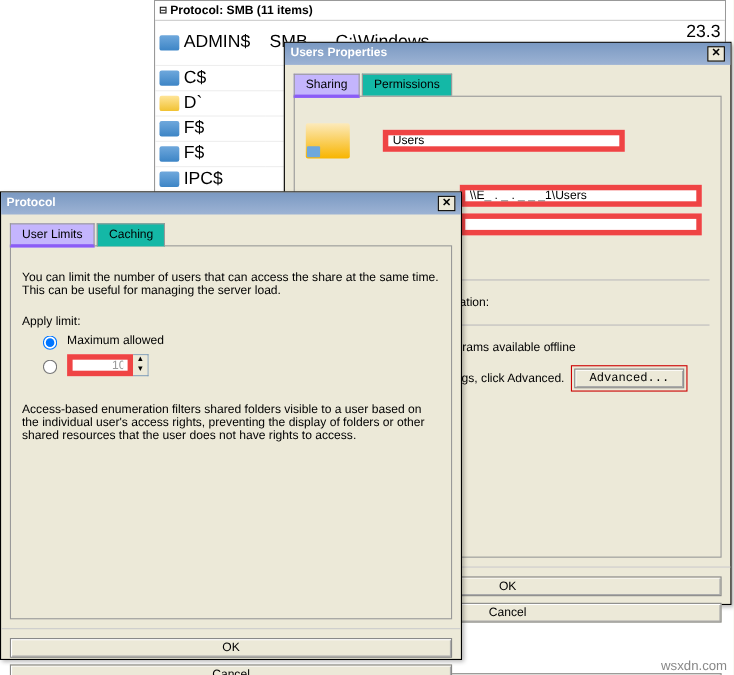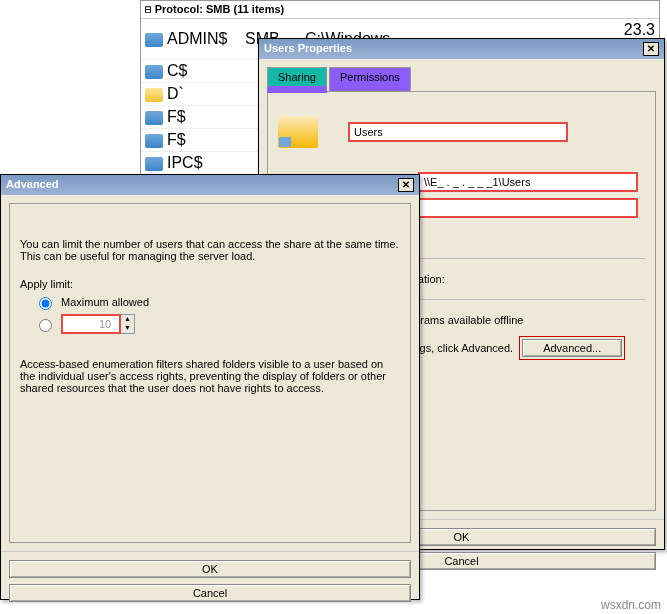--- a/index.html
+++ b/index.html
@@ -79,41 +79,41 @@
     position: relative;
   }
   .tabs {
     display: flex;
     margin-bottom: -1px;
   }
   .tab {
     padding: 3px 10px;
     border: 1px solid #999;
     border-bottom: none;
-    background: #8b5cf6;
+    background: #14b8a6;
     font-size: 11px;
     margin-right: 2px;
     cursor: pointer;
     position: relative;
   }
   .tab.active {
-    background: #14b8a6;
+    background: #c4b5fd;
     z-index: 2;
-    border-bottom: 7px solid #8b5cf6;
+    border-bottom: 3px solid #8b5cf6;
     margin-bottom: -1px;
   }
   .tab-panel {
     border: 1px solid #999;
     background: #ece9d8;
     padding: 10px;
     min-height: 100px;
   }
   .input-text {
     background: #fff;
-    border: 2px solid #ef4444;
+    border: 5px solid #ef4444;
     padding: 2px 4px;
     font-size: 11px;
     height: 20px;
   }
   .btn {
     padding: 2px 8px;
     min-width: 72px;
     font-size: 11px;
     background: #ece9d8;
     border: 1px solid #888;
@@ -256,40 +256,44 @@
       <div style="margin-top:6px;">
         <input class="input-text" style="width: 220px; margin-left: 140px;">
       </div>
       <hr style="margin-top:40px; border:none; border-top:1px solid #bbb;">
       <div style="margin-top:14px; margin-left:130px;">eration:</div>
       <hr style="margin-top:14px; border:none; border-top:1px solid #bbb;">
       <div style="margin-top:14px; margin-left:130px;">ograms available offline</div>
       <div style="margin-top:10px; display:flex; align-items:center;">
         <span style="margin-left:130px;">tings, click Advanced.</span>
         <span class="red-box" style="margin-left:6px; padding:2px;">
-          <button class="btn" style="min-width:100px;">Advanced...</button>
+          <button class="btn" style="min-width:100px;font-family:Liberation Mono, monospace;">Advanced...</button>
         </span>
       </div>
     </div>
   </div>
   <div class="buttons-row">
     <button class="btn">OK</button>
     <button class="btn">Cancel</button>
     <button class="btn disabled">Apply</button>
   </div>
 </div>
 
 <div class="dialog" style="left:0; top:174px; width:420px; height:426px;">
   <div class="titlebar">
-    <span>Advanced</span>
+    <span>Protocol</span>
     <span class="close">✕</span>
   </div>
   <div class="dialog-body">
+    <div class="tabs">
+      <div class="tab active">User Limits</div>
+      <div class="tab">Caching</div>
+    </div>
     <div class="tab-panel" style="height:340px;">
-      <p style="margin:24px 0 16px 0;">You can limit the number of users that can access the share at the same time. This can be useful for managing the server load.</p>
+      <p style="margin:12px 0 16px 0;">You can limit the number of users that can access the share at the same time. This can be useful for managing the server load.</p>
       <div>Apply limit:</div>
       <div class="radio-row" style="margin-left:14px;">
         <input type="radio" checked="" style="">
         <span>Maximum allowed</span>
       </div>
       <div class="radio-row" style="margin-left:14px;">
         <input type="radio" style="">
         <span class="spinner">
           <input class="input-text" disabled="" value="10" style="">
           <span class="spin-btns">

